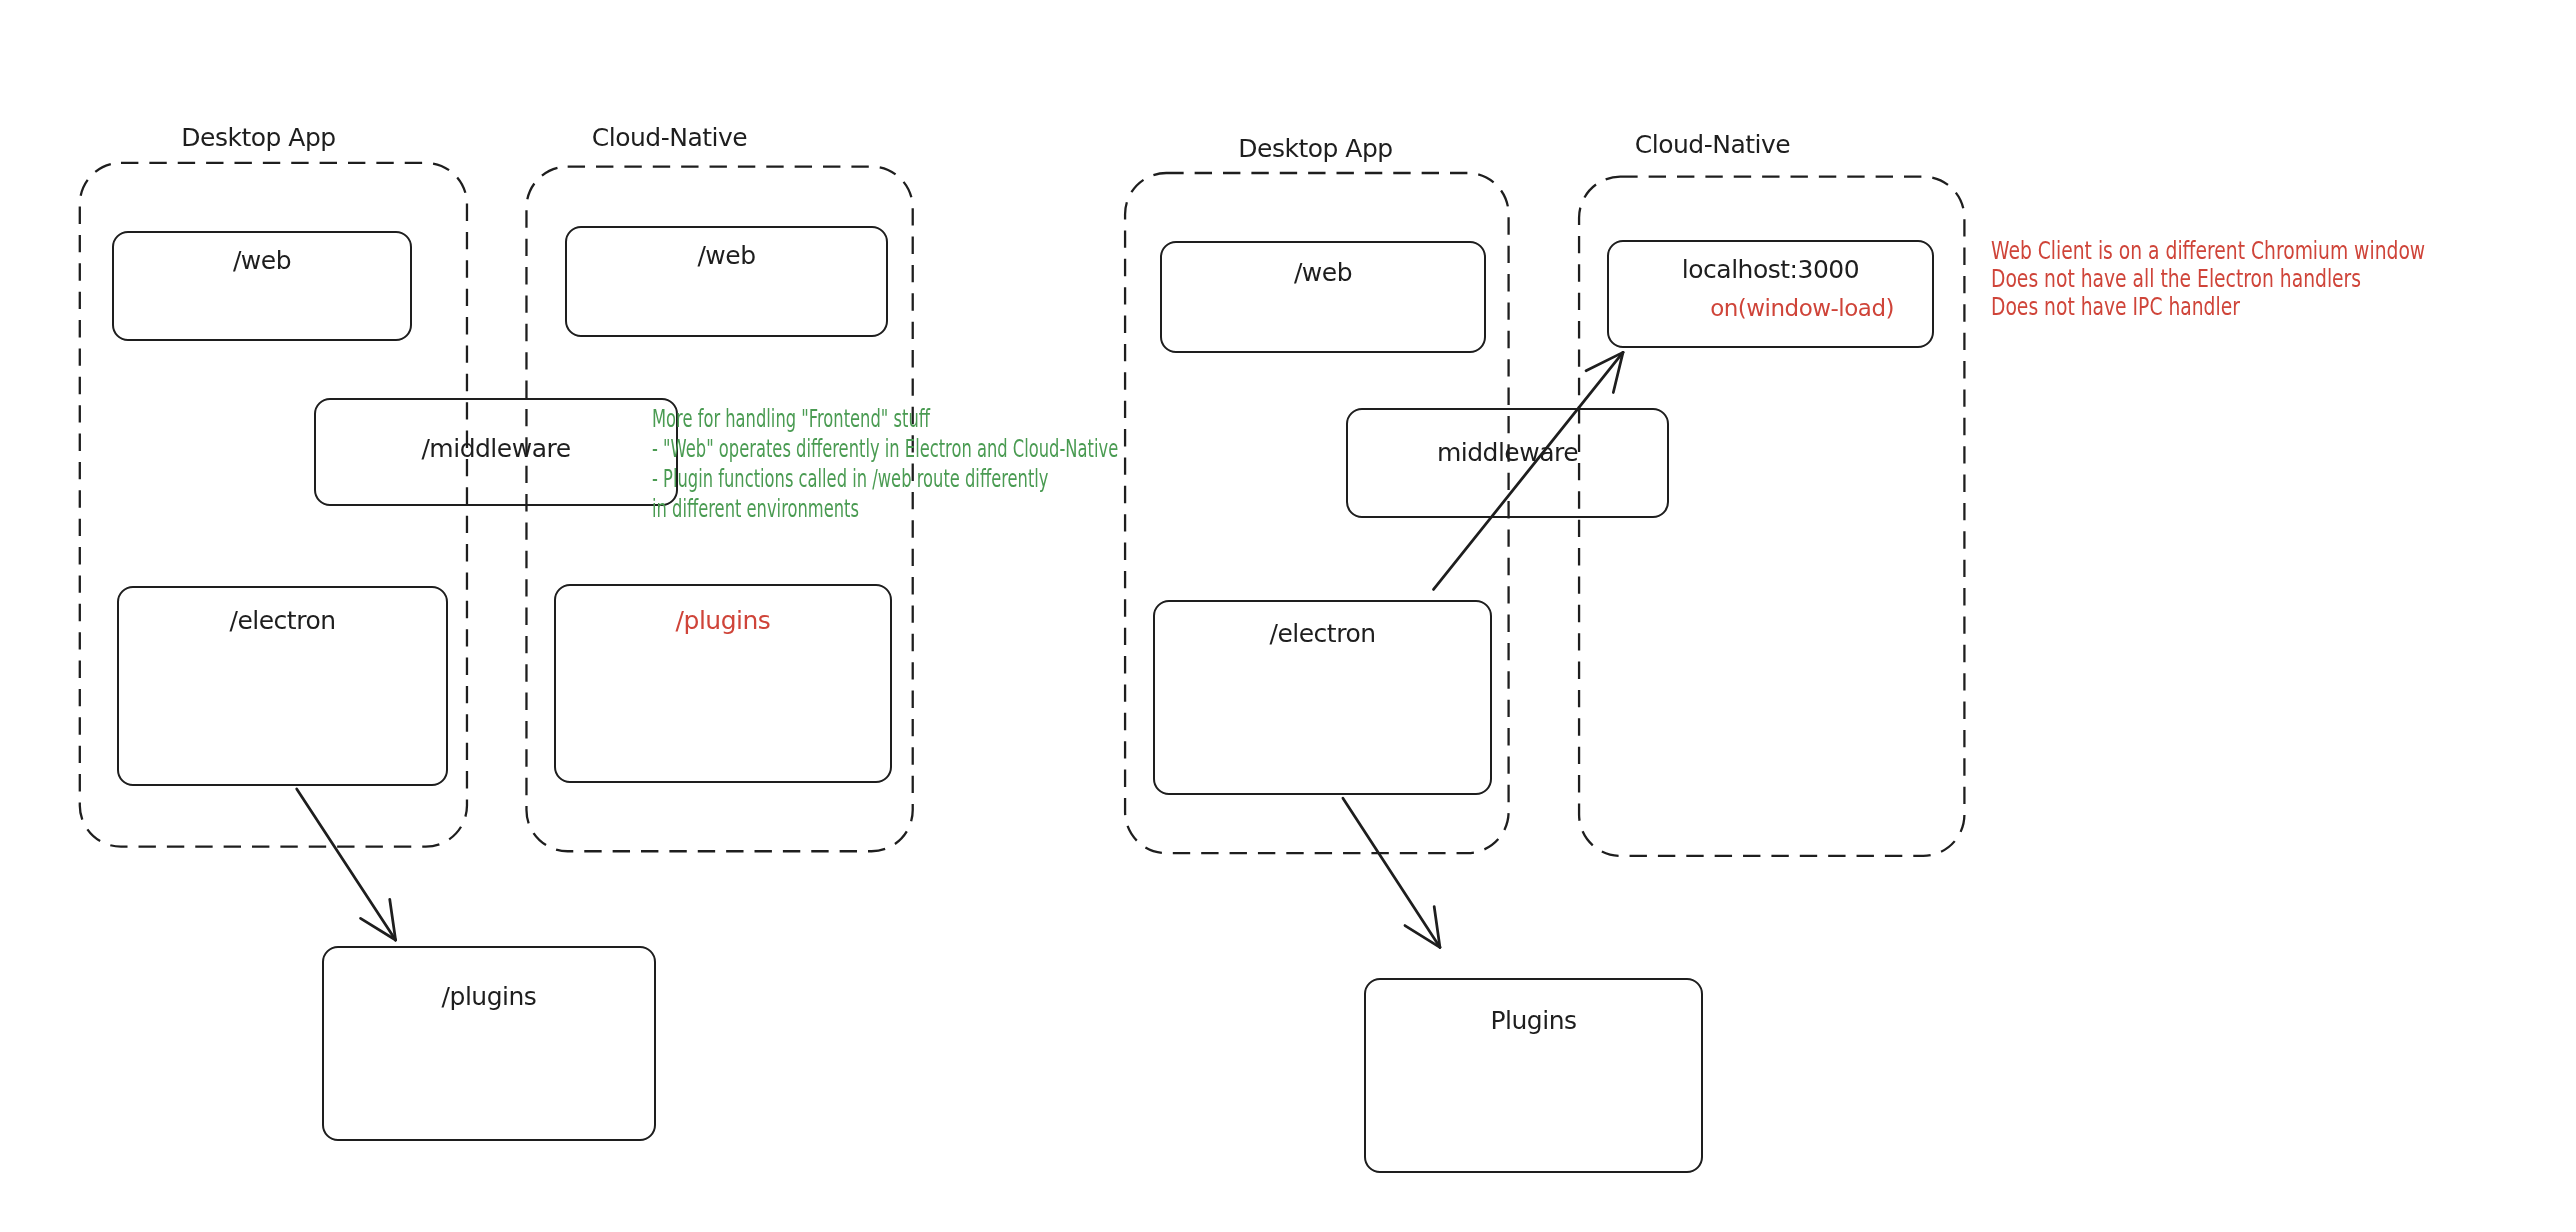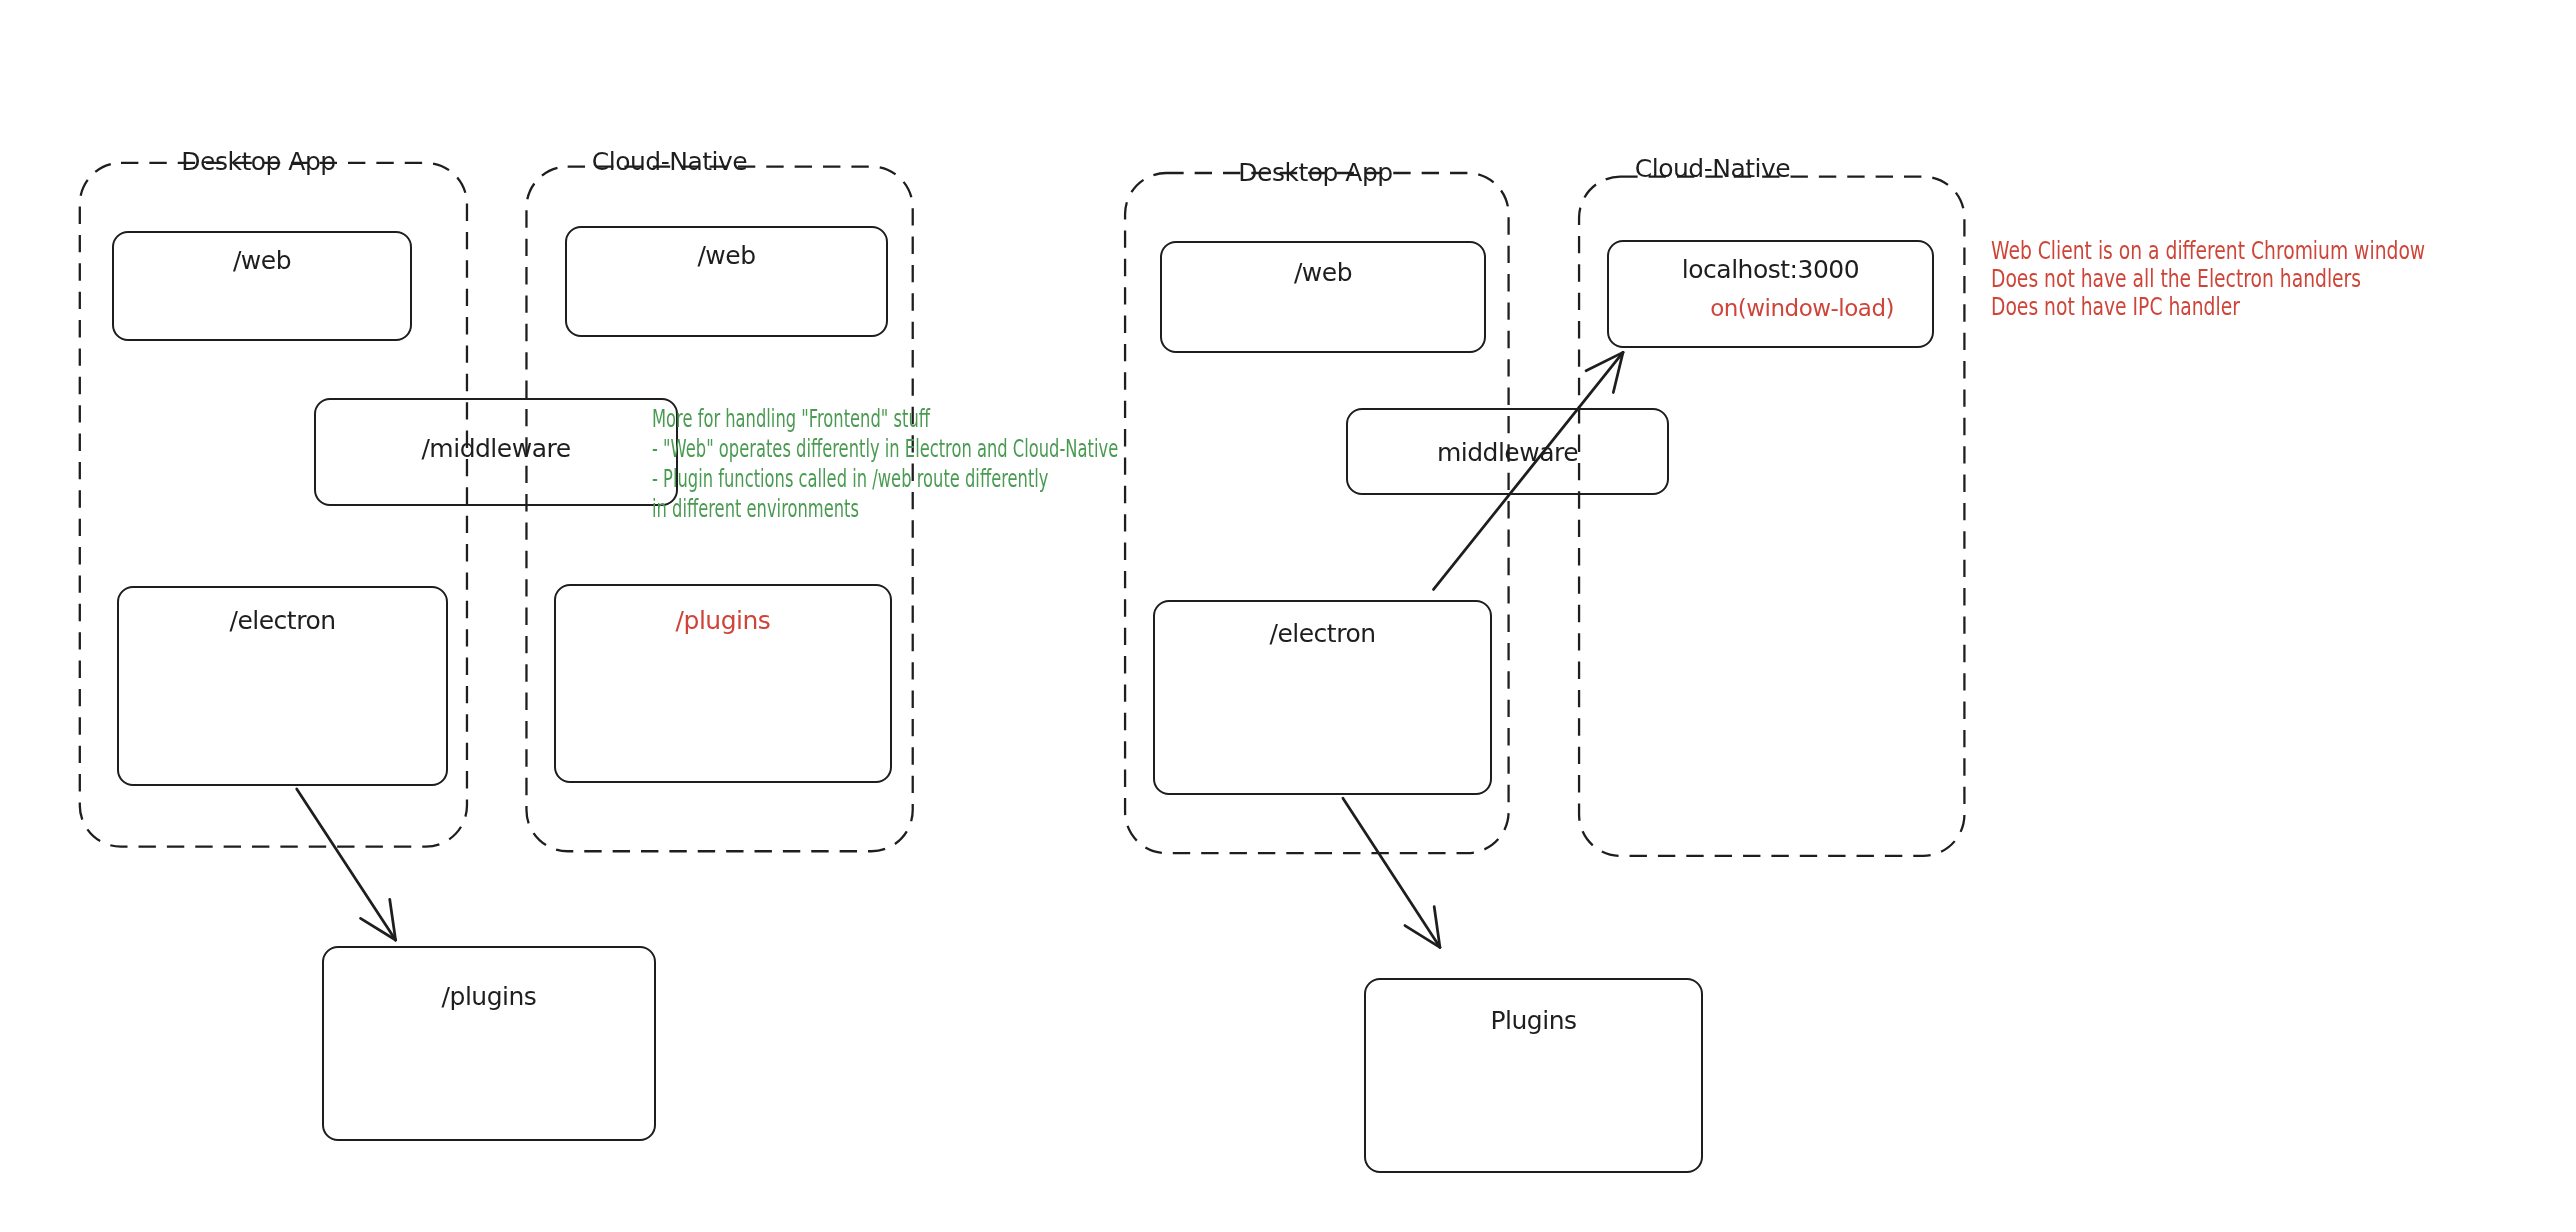--- a/index.html
+++ b/index.html
@@ -45,21 +45,20 @@
     letter-spacing: -0.5px;
     color: #1e1e1e;
   }
   .lbl {
     position: absolute;
     text-align: center;
     font-size: 25px;
     letter-spacing: -0.5px;
     color: #1e1e1e;
     white-space: nowrap;
-    margin-top: 24px;
   }
   .red-text { color: #cf4439; }
   .note {
     position: absolute;
     transform-origin: 0 0;
   }
   .note div { white-space: nowrap; }
   .note-green {
     left: 652px; top: 404px;
     font-size: 24px;
@@ -154,21 +153,21 @@
 
   <div class="box" style="left:1160px; top:241px; width:326px; height:112px; padding-top:14.6px;">
     <span>/web</span>
   </div>
 
   <div class="box" style="left:1607px; top:240px; width:327px; height:108px; padding-top:13px;">
     <div>localhost:3000</div>
     <div class="localhost-event">on(window-load)</div>
   </div>
 
-  <div class="box" style="left:1346px; top:408px; width:323px; height:87px; padding-top:27.5px;">
+  <div class="box" style="left:1346px; top:408px; width:323px; height:110px; padding-top:27.5px;">
     <span>middleware</span>
   </div>
 
   <div class="box" style="left:1153px; top:600px; width:339px; height:195px; padding-top:16.5px;">
     <span>/electron</span>
   </div>
 
   <div class="box" style="left:1364px; top:978px; width:339px; height:195px; padding-top:26px;">
     <span>Plugins</span>
   </div>

